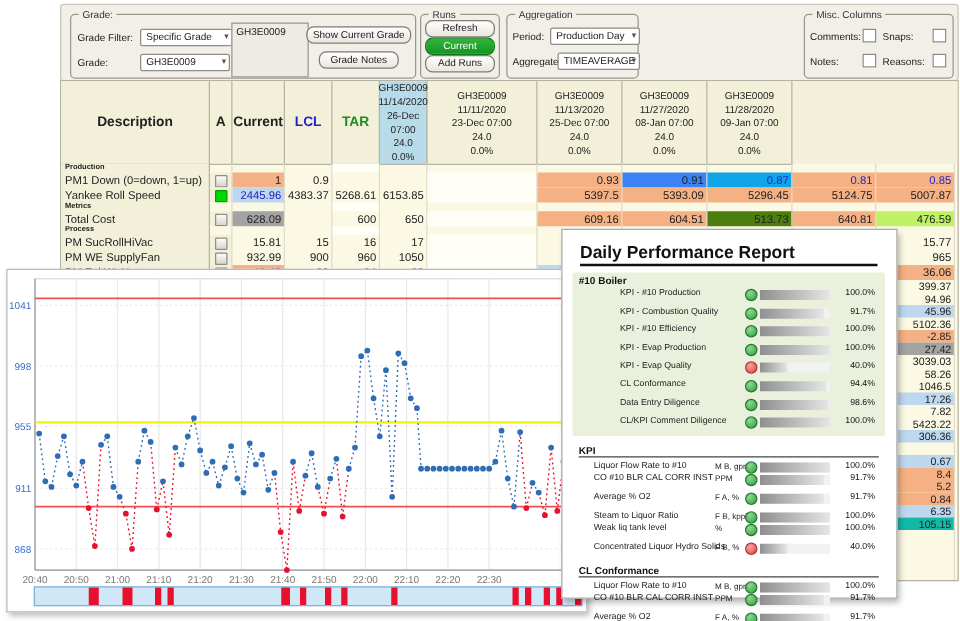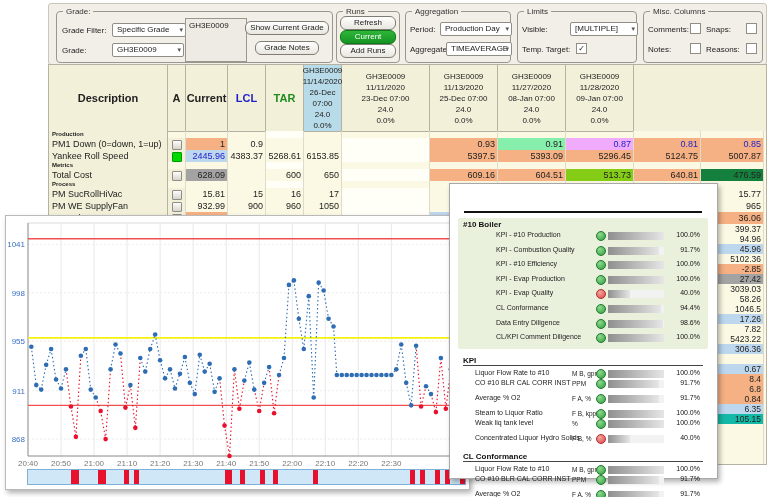--- a/index.html
+++ b/index.html
@@ -93,27 +93,20 @@
   </div>
 
   <div class="group" style="left:356px;top:7px;width:104px;height:50px;">
     <span class="glabel">Aggregation</span>
     <span class="tlabel" style="left:4px;top:13px;">Period:</span>
     <span class="dd" style="left:34px;top:10px;width:56px;">Production Day</span>
     <span class="tlabel" style="left:4px;top:33px;">Aggregate:</span>
     <span class="dd" style="left:40px;top:30px;width:50px;">TIMEAVERAGE</span>
   </div>
 
-  <div class="group" style="left:468px;top:7px;width:118px;height:50px;">
-    <span class="glabel">Limits</span>
-    <span class="tlabel" style="left:4px;top:13px;">Visible:</span>
-    <span class="dd" style="left:52px;top:10px;width:52px;">[MULTIPLE]</span>
-    <span class="tlabel" style="left:4px;top:33px;">Temp. Target:</span>
-    <span class="cb" style="left:58px;top:31px;">✓</span>
-  </div>
 
   <div class="group" style="left:594px;top:7px;width:118px;height:50px;">
     <span class="glabel">Misc. Columns</span>
     <span class="tlabel" style="left:4px;top:13px;">Comments:</span>
     <span class="cb" style="left:46px;top:11px;"></span>
     <span class="tlabel" style="left:62px;top:13px;">Snaps:</span>
     <span class="cb" style="left:102px;top:11px;"></span>
     <span class="tlabel" style="left:4px;top:33px;">Notes:</span>
     <span class="cb" style="left:46px;top:31px;"></span>
     <span class="tlabel" style="left:62px;top:33px;">Reasons:</span>
@@ -182,22 +175,22 @@
         </div>
         <div class="trow datarow">
           <div class="bcell desc">PM1 Down (0=down, 1=up)</div>
           <div class="bcell acol"><span class="abtn"></span></div>
           <div class="bcell" style="background: rgb(245, 177, 131);">1</div>
           <div class="bcell">0.9</div>
           <div class="bcell"></div>
           <div class="bcell"></div>
           <div class="bcell opt"></div>
           <div class="bcell" style="background: rgb(245, 177, 131);">0.93</div>
-          <div class="bcell" style="background: #86efac; text-align: right;">0.91</div>
-          <div class="bcell" style="background: #f0abfc; color: rgb(34, 34, 200);">0.87</div>
+          <div class="bcell" style="background: #3b82f6; text-align: right;">0.91</div>
+          <div class="bcell" style="background: #0ea5e9; color: rgb(34, 34, 200);">0.87</div>
           <div class="bcell" style="background: rgb(245, 177, 131); color: rgb(34, 34, 200);">0.81</div>
           <div class="bcell" style="background: rgb(245, 177, 131); color: rgb(34, 34, 200);">0.85</div>
         </div>
         <div class="trow datarow">
           <div class="bcell desc">Yankee Roll Speed</div>
           <div class="bcell acol"><span class="abtn green"></span></div>
           <div class="bcell" style="background: rgb(189, 215, 238); color: rgb(34, 34, 200);">2445.96</div>
           <div class="bcell">4383.37</div>
           <div class="bcell">5268.61</div>
           <div class="bcell">6153.85</div>
@@ -225,23 +218,23 @@
         <div class="trow datarow">
           <div class="bcell desc">Total Cost</div>
           <div class="bcell acol"><span class="abtn"></span></div>
           <div class="bcell" style="background: #a3a3a3;">628.09</div>
           <div class="bcell"></div>
           <div class="bcell">600</div>
           <div class="bcell">650</div>
           <div class="bcell opt"></div>
           <div class="bcell" style="background: rgb(245, 177, 131);">609.16</div>
           <div class="bcell" style="background: rgb(245, 177, 131);">604.51</div>
-          <div class="bcell" style="background: #84cc16;">513.73</div>
+          <div class="bcell" style="background: #4d7c0f;">513.73</div>
           <div class="bcell" style="background: rgb(245, 177, 131);">640.81</div>
-          <div class="bcell" style="background: #15803d;">476.59</div>
+          <div class="bcell" style="background: #bef264;">476.59</div>
         </div>
         <div class="trow sectionrow">
           <div class="bcell desc">Process</div>
           <div class="bcell"></div>
           <div class="bcell"></div>
           <div class="bcell"></div>
           <div class="bcell opt"></div>
           <div class="bcell"></div>
           <div class="bcell"></div>
           <div class="bcell"></div>
@@ -521,21 +514,21 @@
           <div class="bcell acol"></div>
           <div class="bcell"></div>
           <div class="bcell"></div>
           <div class="bcell"></div>
           <div class="bcell"></div>
           <div class="bcell opt"></div>
           <div class="bcell"></div>
           <div class="bcell"></div>
           <div class="bcell"></div>
           <div class="bcell"></div>
-          <div class="bcell" style="background: rgb(245, 177, 131);">6.8</div>
+          <div class="bcell" style="background: rgb(245, 177, 131);">5.2</div>
         </div>
         <div class="trow hiddenrow">
           <div class="bcell desc"></div>
           <div class="bcell acol"></div>
           <div class="bcell"></div>
           <div class="bcell"></div>
           <div class="bcell"></div>
           <div class="bcell"></div>
           <div class="bcell opt"></div>
           <div class="bcell"></div>
@@ -863,20 +856,21 @@
         <div class="stripseg" style="left: 65.1515%; width: 1.13636%;"></div>
         <div class="stripseg" style="left: 87.5%; width: 1.13636%;"></div>
         <div class="stripseg" style="left: 89.7727%; width: 1.13636%;"></div>
         <div class="stripseg" style="left: 93.1818%; width: 1.13636%;"></div>
         <div class="stripseg" style="left: 95.4545%; width: 1.13636%;"></div>
         <div class="stripseg" style="left: 98.8636%; width: 1.13636%;"></div>
       </div>
 </div>
 
 <div class="panel">
+  <div class="ptitle">Daily Performance Report</div>
   <div class="ptitle-rule"></div>
   <div id="reportbody">
         <div class="greenblock" style="top: 34px; height: 130.8px;"></div>
         <div class="psection-head" style="left: 13px; top: 36px;">#10 Boiler</div>
         <div class="prow-label" style="left: 46px; top: 47px;">KPI - #10 Production</div>
         <div class="dot green" style="left: 146px; top: 47px;"></div>
         <div class="track" style="left: 158px; top: 48px;">
           <div class="fill" style="width: 100%;"></div>
         </div>
         <div class="pct" style="left: 216px; top: 47px;">100.0%</div>

